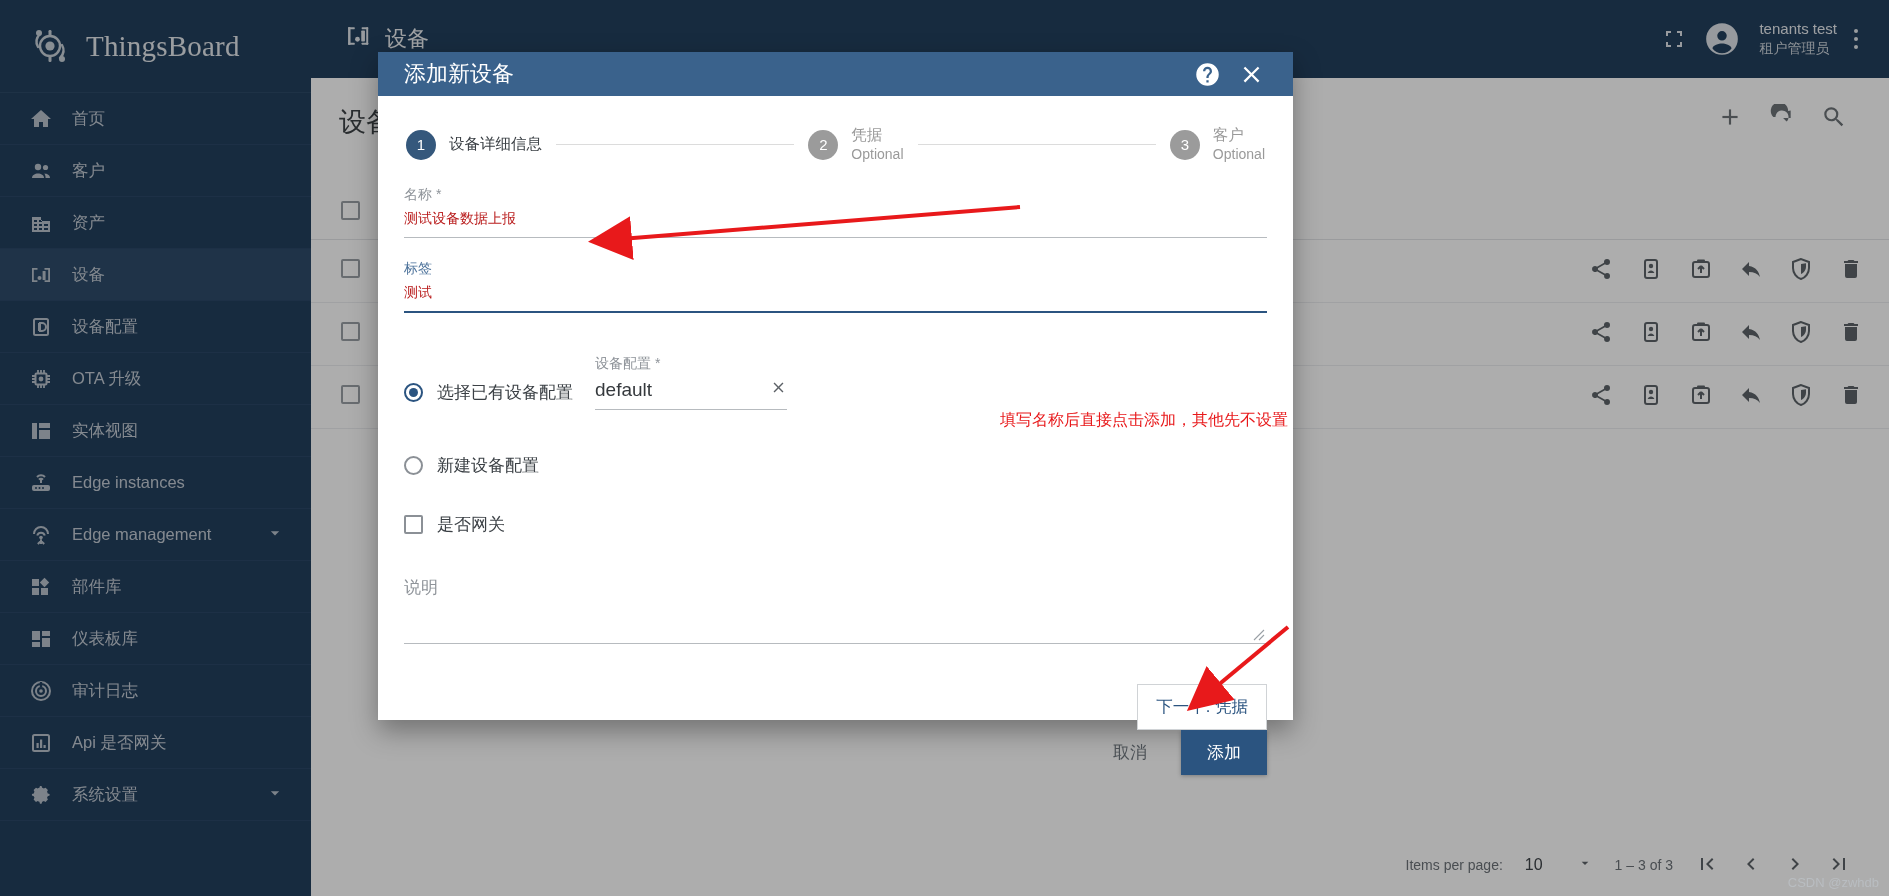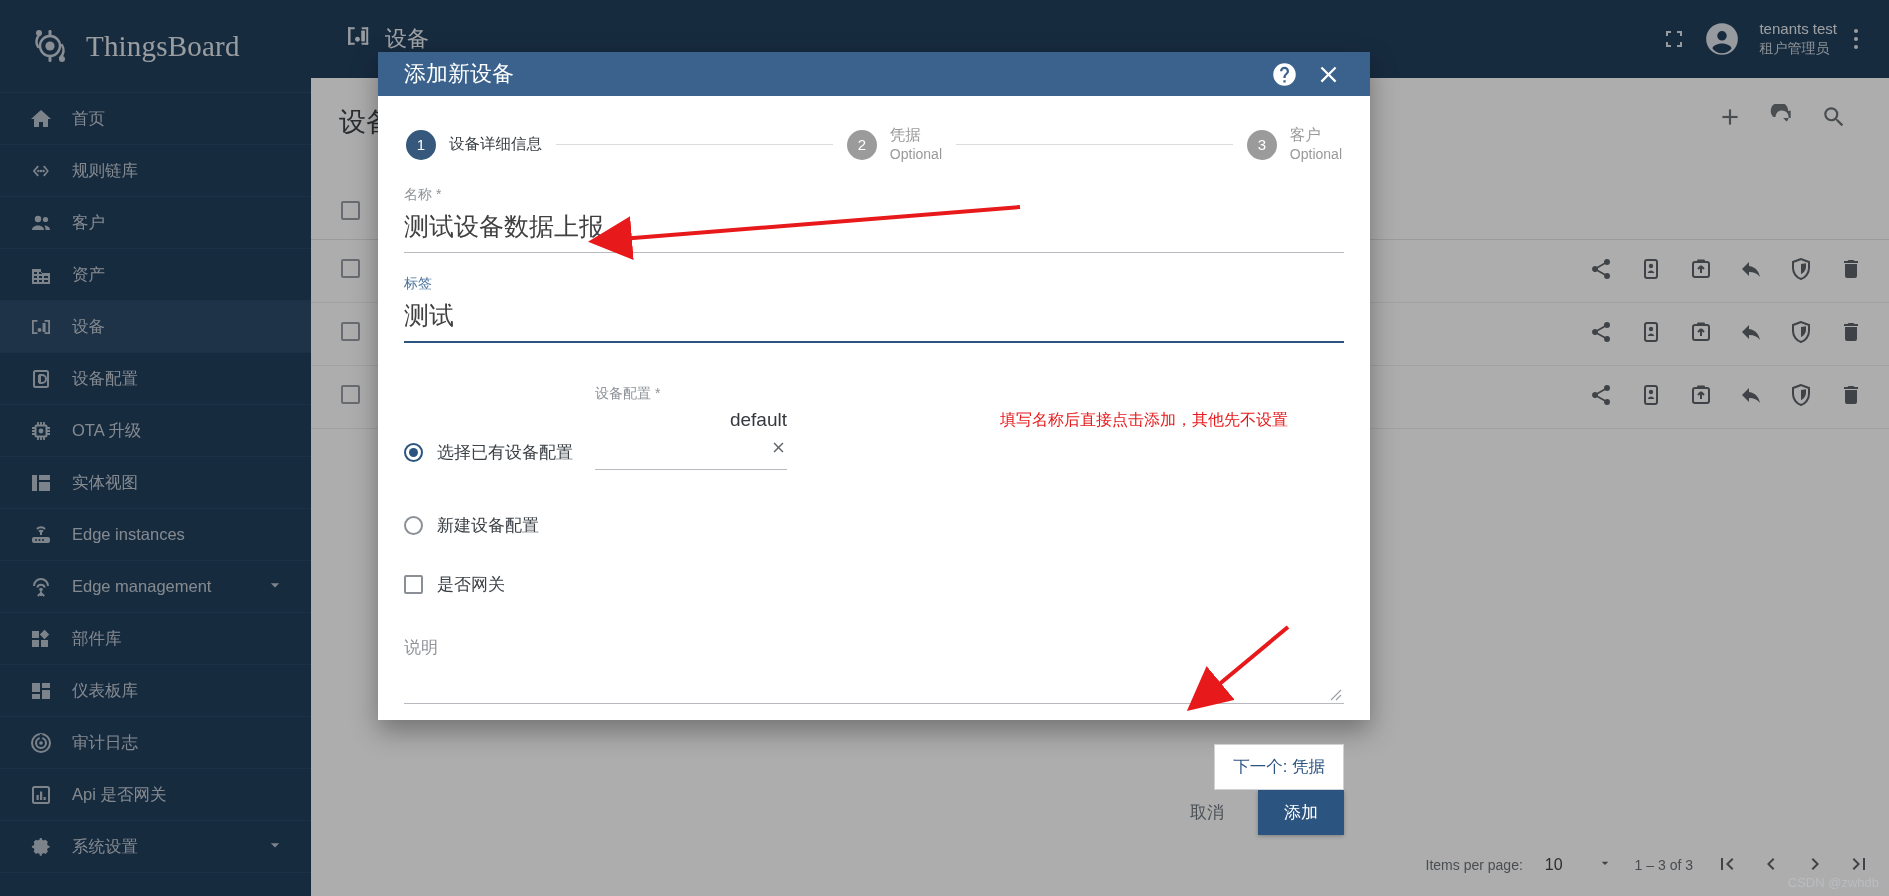--- a/index.html
+++ b/index.html
@@ -86,34 +86,34 @@
   .cbx.checked::after {
     content: ''; position: absolute; left: 4px; top: 0px; width: 5px; height: 11px;
     border: solid #fff; border-width: 0 2px 2px 0; transform: rotate(45deg);
   }
   .row-actions { display: flex; gap: 26px; justify-content: flex-end; padding-right: 18px; }
   .row-actions svg { fill: #5d6469; cursor: pointer; }
 
   .paginator {
     position: absolute; bottom: 0; left: 0; right: 0; height: 62px;
     display: flex; align-items: center; justify-content: flex-end;
-    gap: 22px; padding-right: 18px; font-size: 14px; color: #6d7379;
+    gap: 22px; padding-right: 38px; font-size: 14px; color: #6d7379;
     background: #fff;
   }
   .page-size {
     display: flex; align-items: center; gap: 34px; border: 0;
     font-size: 16px; color: #3f4449; cursor: pointer;
   }
   .pg-btns { display: flex; gap: 20px; }
   .pg-btns svg { fill: #5e6469; cursor: pointer; }
 
   
   .backdrop { position: absolute; inset: 0; background: rgba(0,0,0,.32); z-index: 10; }
   .dialog {
-    position: absolute; left: 378px; top: 52px; width: 992px; height: 668px;
+    position: absolute; left: 378px; top: 52px; width: 915px; height: 668px;
     background: #fff; z-index: 11;
     box-shadow: 0 11px 25px rgba(0,0,0,.34);
     display: flex; flex-direction: column;
   }
   .dlg-head {
     height: 62px; background: #3a628c; display: flex; align-items: center;
     padding: 0 20px 0 26px; color: #fff;
   }
   .dlg-title { font-size: 22px; flex: 1; }
   .dlg-head-btn { width: 44px; height: 44px; display: flex; align-items: center; justify-content: center; cursor: pointer; }
@@ -133,38 +133,38 @@
   .step-text { line-height: 1.18; }
   .step-label { font-size: 15.5px; color: #9a9a9a; white-space: nowrap; }
   .step.active .step-label { color: #3b4045; }
   .step-opt { font-size: 14px; color: #9a9a9a; margin-top: 40px; }
   .step-line { flex: 1; height: 1px; background: #dcdcdc; margin: 0 14px; }
 
   
   .field { margin-top: 22px; position: relative; }
   .field-label { font-size: 14px; color: #8e9399; margin-bottom: 6px; }
   .field-label.focused { color: #4a7099; }
-  .field-value { font-size: 25px; color: #404040; padding-bottom: 9px; }
+  .field-value { font-size: 14px; color: #b91c1c; padding-bottom: 9px; }
   .field-underline { height: 1px; background: #b7bbbf; }
   .field-underline.focused { height: 2px; background: #2b5480; }
 
   .profile-row { display: flex; align-items: flex-end; margin-top: 42px; gap: 22px; }
   .radio-line { display: flex; align-items: center; gap: 14px; padding-bottom: 6px; }
   .radio {
     width: 19px; height: 19px; border-radius: 50%;
     border: 2px solid #8b9096; position: relative; flex: none;
   }
   .radio.checked { border-color: #2b5480; }
   .radio.checked::after {
     content: ''; position: absolute; left: 3px; top: 3px;
     width: 9px; height: 9px; border-radius: 50%; background: #2b5480;
   }
   .radio-label { font-size: 17px; color: #3b4045; white-space: nowrap; }
   .profile-field { width: 192px; }
-  .profile-field .pf-inner { display: flex; align-items: flex-end; flex-direction: column; }
+  .profile-field .pf-inner { display: flex; align-items: flex-end; }
   .profile-field .pf-val { flex: 1; font-size: 19px; color: #35393d; padding-bottom: 8px; }
   .profile-field .pf-clear { font-size: 19px; color: #5c6166; cursor: pointer; padding-bottom: 8px; }
 
   .radio-line.standalone { margin-top: 44px; }
   .check-line { display: flex; align-items: center; gap: 14px; margin-top: 30px; }
   .check-box {
     width: 19px; height: 19px; border: 2px solid #8b9096; border-radius: 2px; flex: none;
   }
 
   .desc-field { margin-top: 40px; }
@@ -228,31 +228,20 @@
       <span class="logo-text">ThingsBoard</span>
     </div>
     <div class="nav" id="nav-container">
         <div class="nav-item">
           <span class="ico">
             <svg width="24" height="24" viewBox="0 0 24 24">
               <path d="M12 3L2 12h3v8h5v-5h4v5h5v-8h3z"></path>
             </svg>
           </span>
           <span class="label">首页</span>
-        </div>
-        <div class="nav-item">
-          <span class="ico">
-            <svg width="24" height="24" viewBox="0 0 24 24">
-              <path d="M8.5 6.5L3.8 12l4.7 5.5 1.4-1.2L6 12l3.9-4.3zM15.5 6.5l-1.4 1.2L18 12l-3.9 4.3 1.4 1.2L19.8 12z"></path>
-              <circle cx="9.4" cy="12" r="1.2"></circle>
-              <circle cx="12" cy="12" r="1.2"></circle>
-              <circle cx="14.6" cy="12" r="1.2"></circle>
-            </svg>
-          </span>
-          <span class="label">规则链库</span>
         </div>
         <div class="nav-item">
           <span class="ico">
             <svg width="24" height="24" viewBox="0 0 24 24">
               <circle cx="9" cy="8" r="3.2"></circle>
               <circle cx="16.5" cy="8.5" r="2.6"></circle>
               <path d="M3 19c0-3 3-4.6 6-4.6s6 1.6 6 4.6z"></path>
               <path d="M15.4 14.6c2.7.2 5.6 1.5 5.6 4.4h-4.4c0-1.8-.5-3.2-1.2-4.4z"></path>
             </svg>
           </span>

